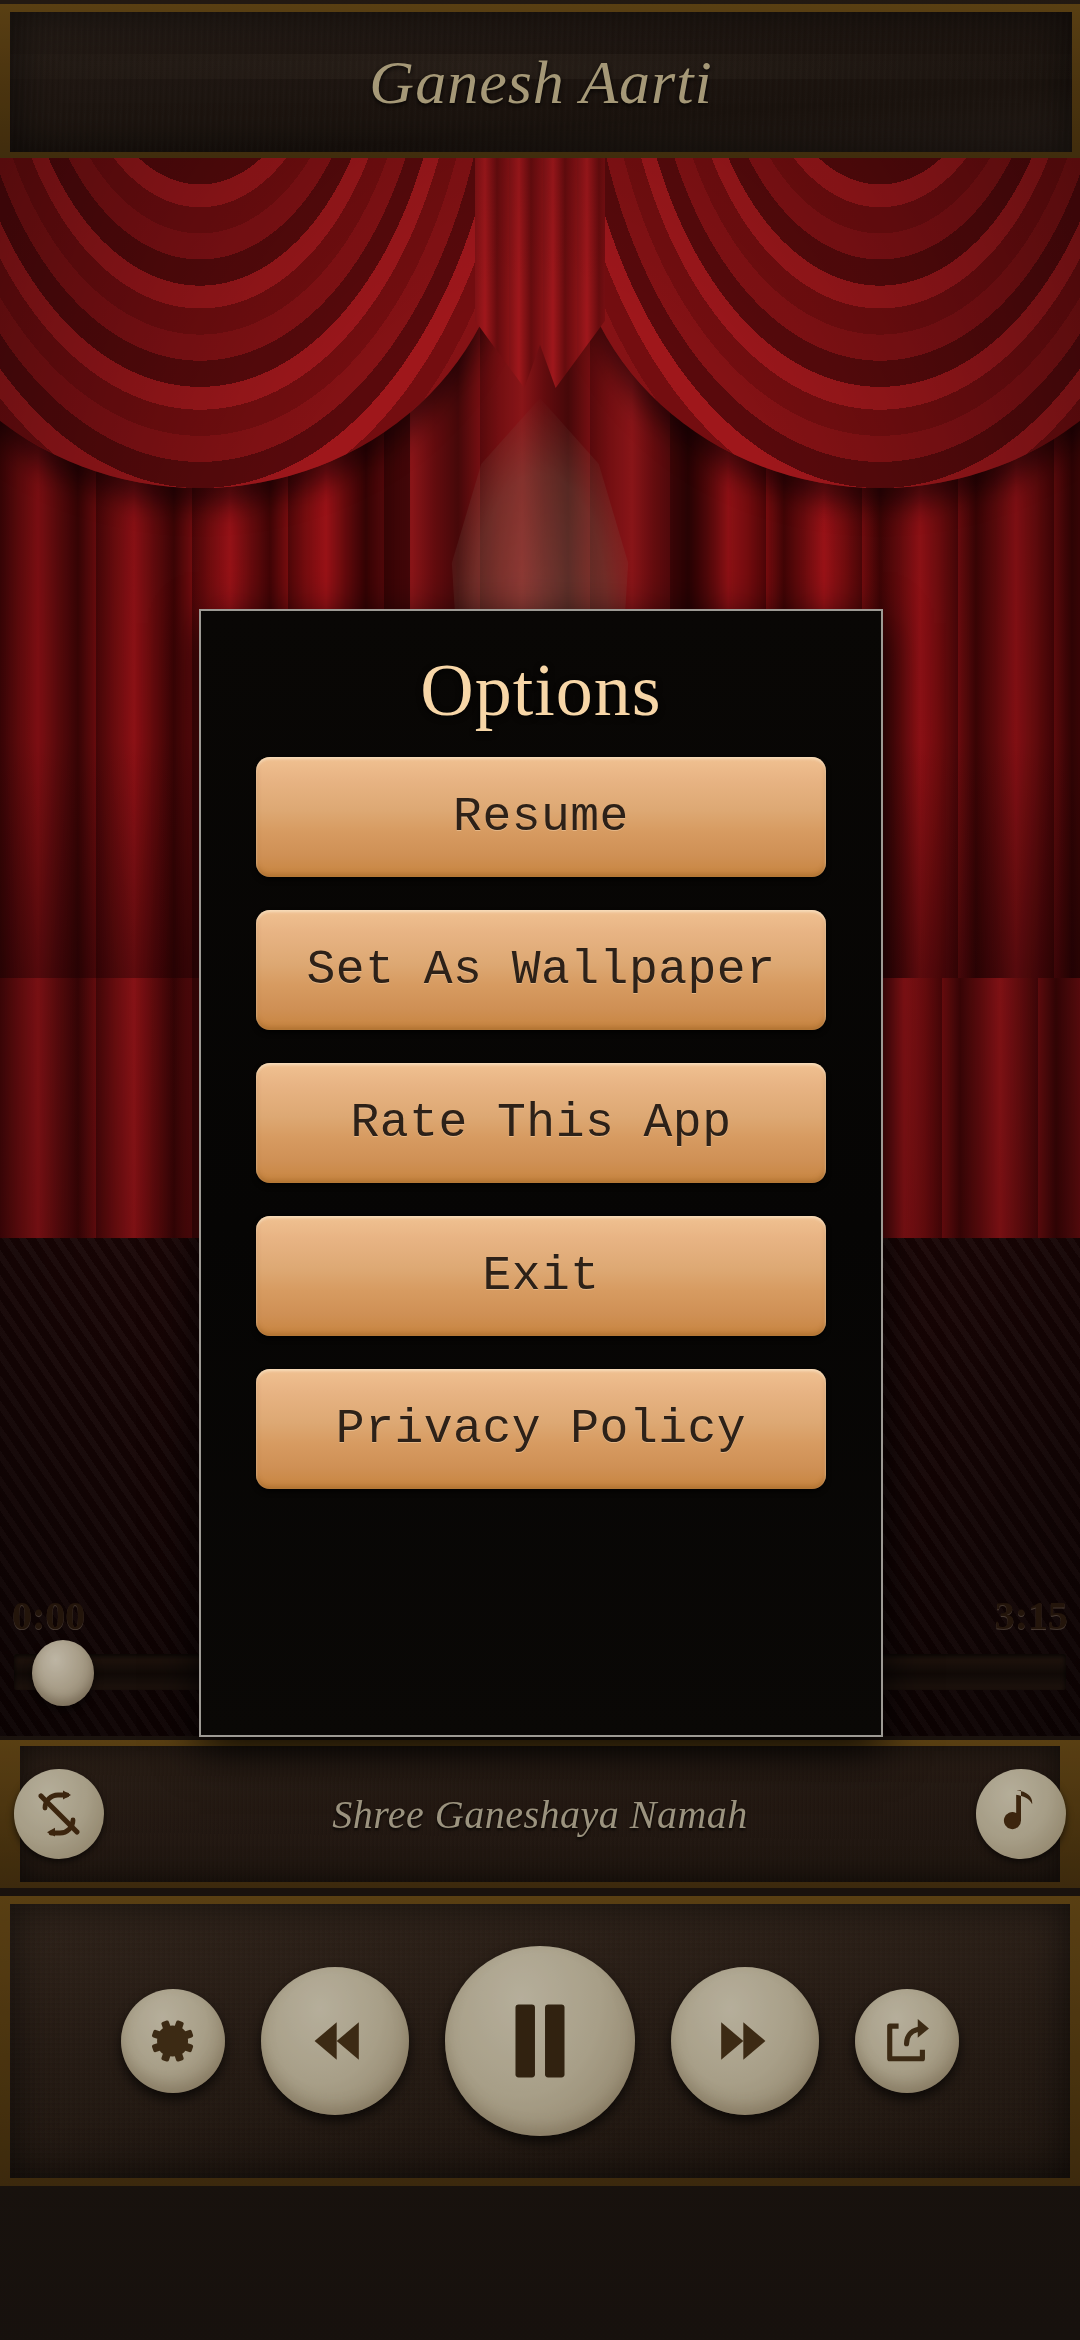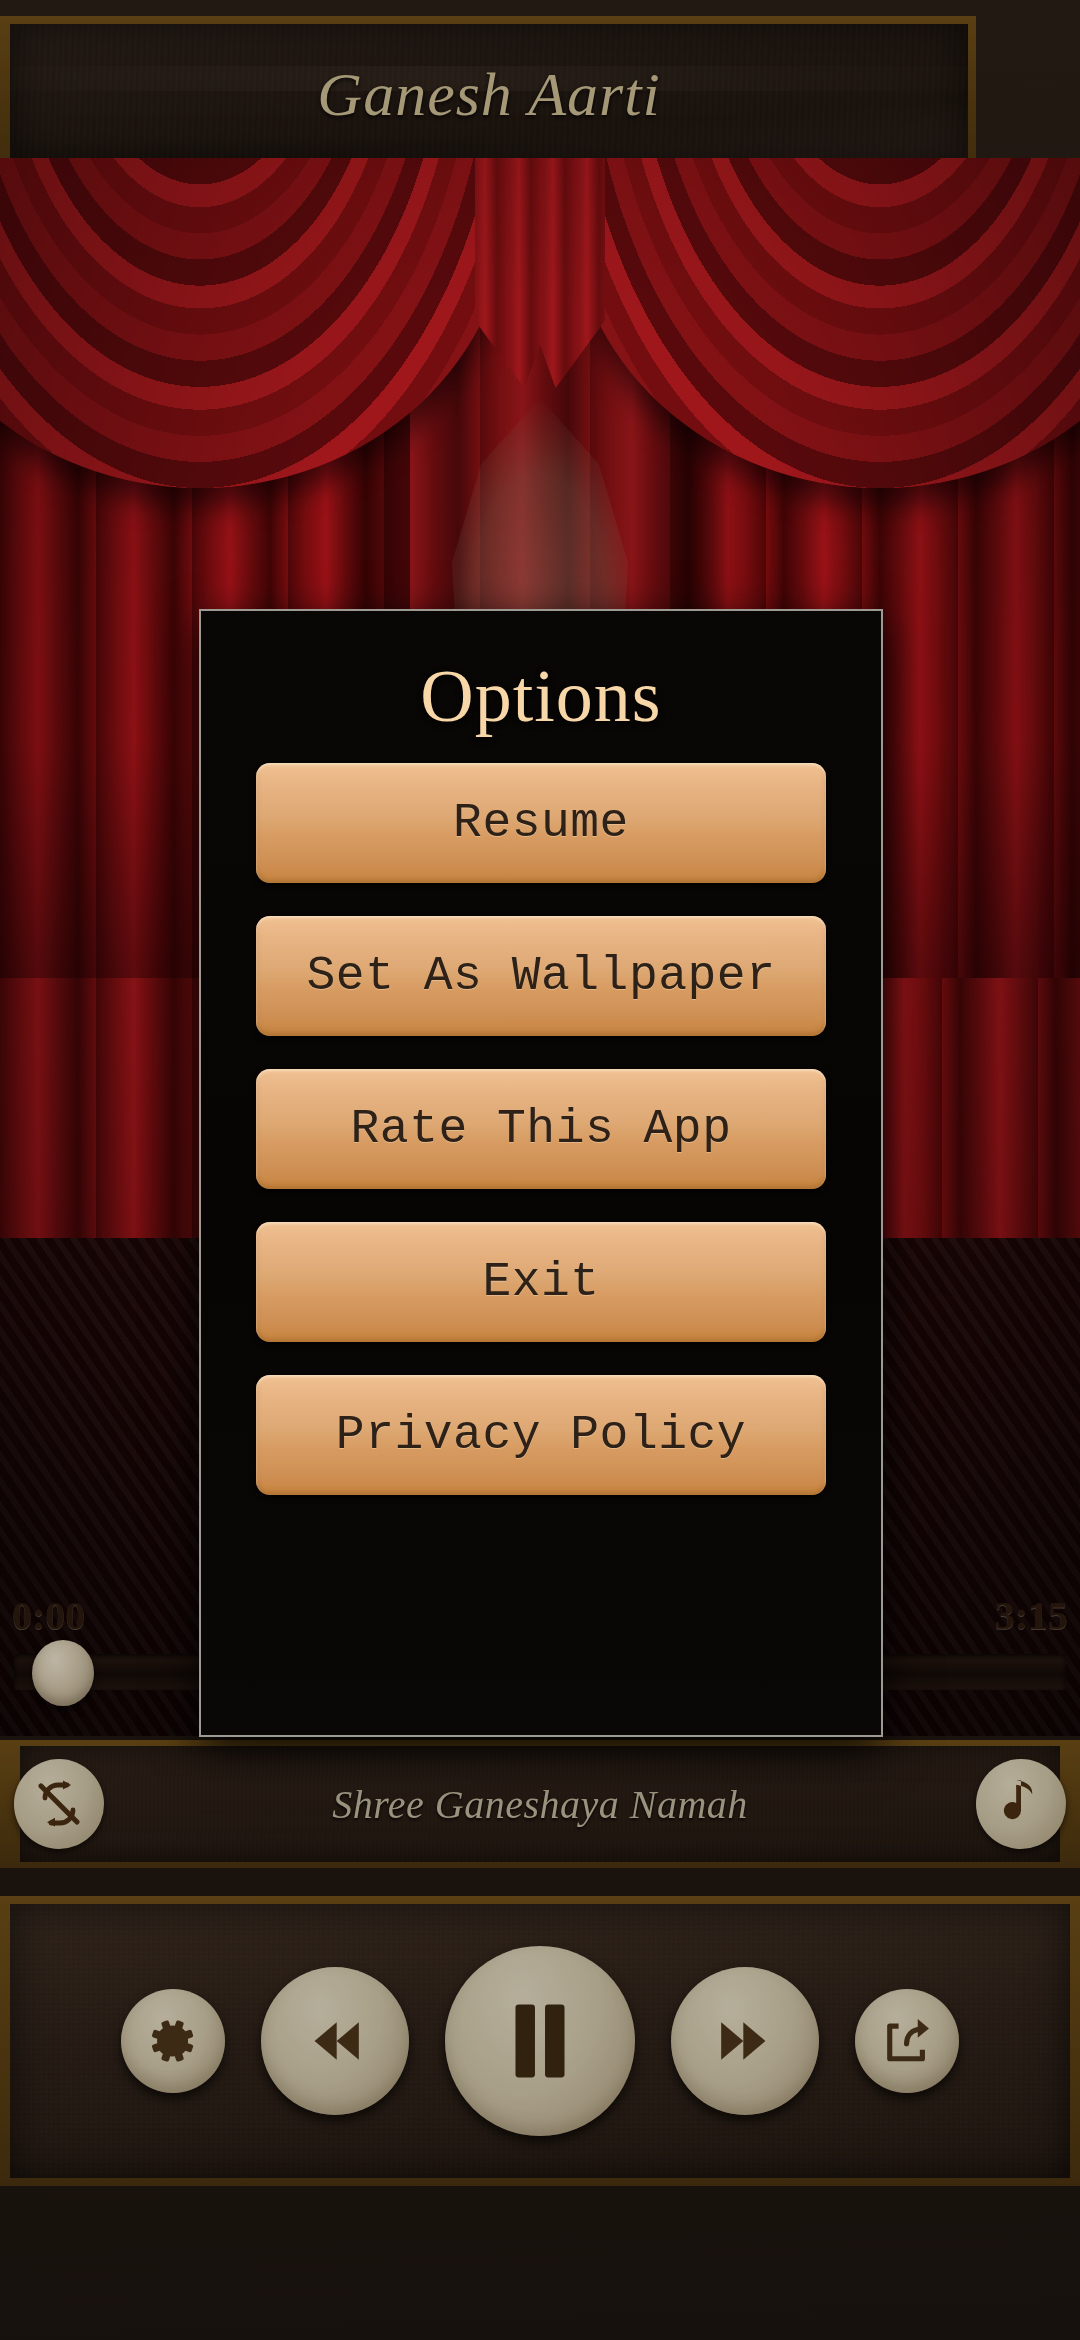--- a/index.html
+++ b/index.html
@@ -13,21 +13,21 @@
   #app {
     position:relative;
     width:1080px; height:2340px;
     background:
       linear-gradient(178deg,#2a1f17 0%,#241a13 40%,#1d1510 100%);
     overflow:hidden;
   }
 
   
   .header-frame{
-    position:absolute; left:0; top:16px; width:976px; height:158px;
+    position:absolute; left:0; top:4px; width:1080px; height:158px;
     background:linear-gradient(180deg,#6d4d17 0%,#5c4013 50%,#4e3610 100%);
     padding:8px 8px 10px 10px;
   }
   .header-panel{
     position:relative; width:100%; height:100%;
     background:
       repeating-linear-gradient(92deg, rgba(255,255,255,.018) 0px, rgba(0,0,0,.02) 3px, rgba(255,255,255,.012) 6px),
       linear-gradient(175deg,#2b211a 0%,#241a14 35%,#1f1610 70%,#2a201a 100%);
     display:flex; align-items:center; justify-content:center;
     box-shadow:inset 0 0 40px rgba(0,0,0,.55);
@@ -194,21 +194,21 @@
   }
   .seek-thumb{
     position:absolute; left:32px; top:52px;
     width:62px; height:66px; border-radius:50%;
     background:radial-gradient(ellipse at 38% 30%, #e7ddc8 0%, #cdc0a6 45%, #a9997e 100%);
     box-shadow:0 4px 8px rgba(0,0,0,.55), inset 0 -6px 10px rgba(90,72,50,.35);
   }
 
   
   .song-frame{
-    position:absolute; left:0; top:1740px; width:1080px; height:128px;
+    position:absolute; left:0; top:1740px; width:1080px; height:148px;
     background:linear-gradient(180deg,#6d4d17 0%,#5a3f13 55%,#4a3310 100%);
     padding:6px 20px;
   }
   .song-bar{
     position:relative; width:100%; height:100%;
     background:
       repeating-linear-gradient(91deg, rgba(255,255,255,.015) 0px, rgba(0,0,0,.02) 4px),
       linear-gradient(178deg,#312319 0%,#2a1d15 45%,#241911 100%);
     display:flex; align-items:center; justify-content:center;
     box-shadow:inset 0 0 30px rgba(0,0,0,.6);
@@ -258,21 +258,21 @@
   .ctrl svg{ display:block; }
 
   
   .scrim{ position:absolute; inset:0; background:rgba(0,0,0,.18); }
   .dialog{
     position:absolute; left:199px; top:609px;
     width:684px; height:1128px;
     background:linear-gradient(180deg,#090705 0%,#060504 55%,#0a0806 100%);
     border:2px solid #9d9a94;
     box-shadow:0 14px 42px rgba(0,0,0,.85);
-    padding:7px 55px;
+    padding:1px 55px;
     display:flex; flex-direction:column; align-items:center;
   }
   .dialog-title{
     margin-top:36px; margin-bottom:24px;
     font-size:74px; color:#f7d6a7;
     letter-spacing:1px;
     text-shadow:0 2px 6px rgba(0,0,0,.9);
   }
   .opt-btn{
     width:100%; height:120px;

